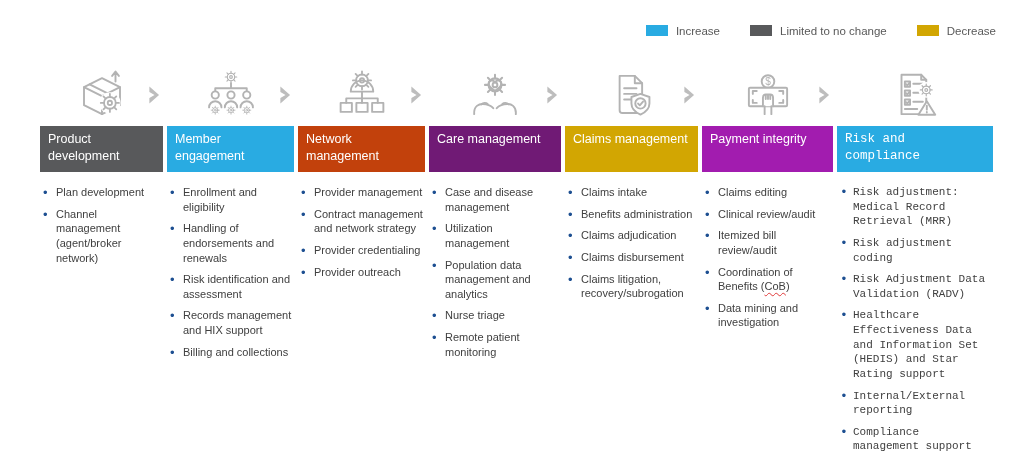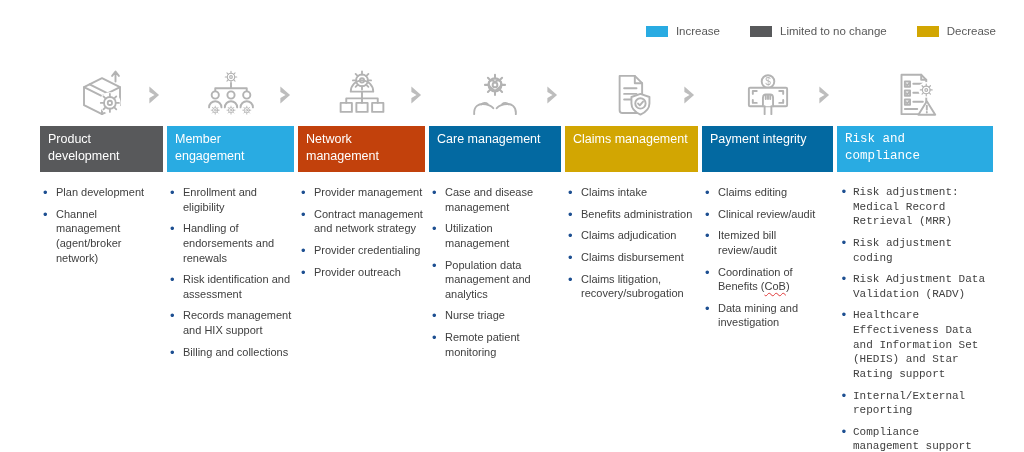--- a/index.html
+++ b/index.html
@@ -2,21 +2,21 @@
 <html><head>
 <meta charset="utf-8">
 <style>
   * { margin:0; padding:0; box-sizing:border-box; }
   html,body { background:#ffffff; }
   body { font-family:"Liberation Sans", sans-serif; }
   .page { position:relative; width:1024px; height:452px; background:#fff; overflow:hidden; }
 
   
   .legend { position:absolute; top:25px; right:28px; display:flex; align-items:center; gap:30px; }
-  .legend-item { display:flex; align-items:center; gap:8px; }
+  .legend-item { display:flex; align-items:flex-start; gap:8px; }
   .swatch { width:22px; height:11px; display:inline-block; }
   .legend-label { font-size:11.5px; color:#595959; }
 
   
   .chain { position:absolute; top:62px; left:40px; display:flex; gap:4px; align-items:flex-start; }
   .col { width:127px; display:flex; flex-direction:column; }
   .col:nth-child(1) { width:123px; }
   .col:nth-child(4) { width:132px; }
   .col:nth-child(5) { width:133px; }
   .col:nth-child(6) { width:131px; }
@@ -222,21 +222,21 @@
         <svg class="icon-svg">
               <use href="#hands-heart-gear-icon"></use>
             </svg>
       </span>
       <span class="chevron">
         <svg width="12" height="18" viewBox="0 0 10 16">
               <path d="M0 0.5 L8.6 8 L0 15.5 V10.6 L4.6 8 L0 5.4 Z" fill="#bdbdbd"></path>
             </svg>
       </span>
     </div>
-    <div class="col-header" style="background: #0369a1;">
+    <div class="col-header" style="background: #701a75;">
       <span class="col-title">Care management</span>
     </div>
     <ul class="items">
           <li>Case and disease management</li>
           <li>Utilization management</li>
           <li>Population data management and analytics</li>
           <li>Nurse triage</li>
           <li>Remote patient monitoring</li>
         </ul>
   </div>
@@ -272,21 +272,21 @@
         <svg class="icon-svg">
               <use href="#money-hand-icon"></use>
             </svg>
       </span>
       <span class="chevron">
         <svg width="12" height="18" viewBox="0 0 10 16">
               <path d="M0 0.5 L8.6 8 L0 15.5 V10.6 L4.6 8 L0 5.4 Z" fill="#bdbdbd"></path>
             </svg>
       </span>
     </div>
-    <div class="col-header" style="background: #0369a1;">
+    <div class="col-header" style="background: #a21caf;">
       <span class="col-title">Payment integrity</span>
     </div>
     <ul class="items">
           <li>Claims editing</li>
           <li>Clinical review/audit</li>
           <li>Itemized bill review/audit</li>
           <li>Coordination of Benefits (<span class="misspelled">CoB</span>)</li>
           <li>Data mining and investigation</li>
         </ul>
   </div>

